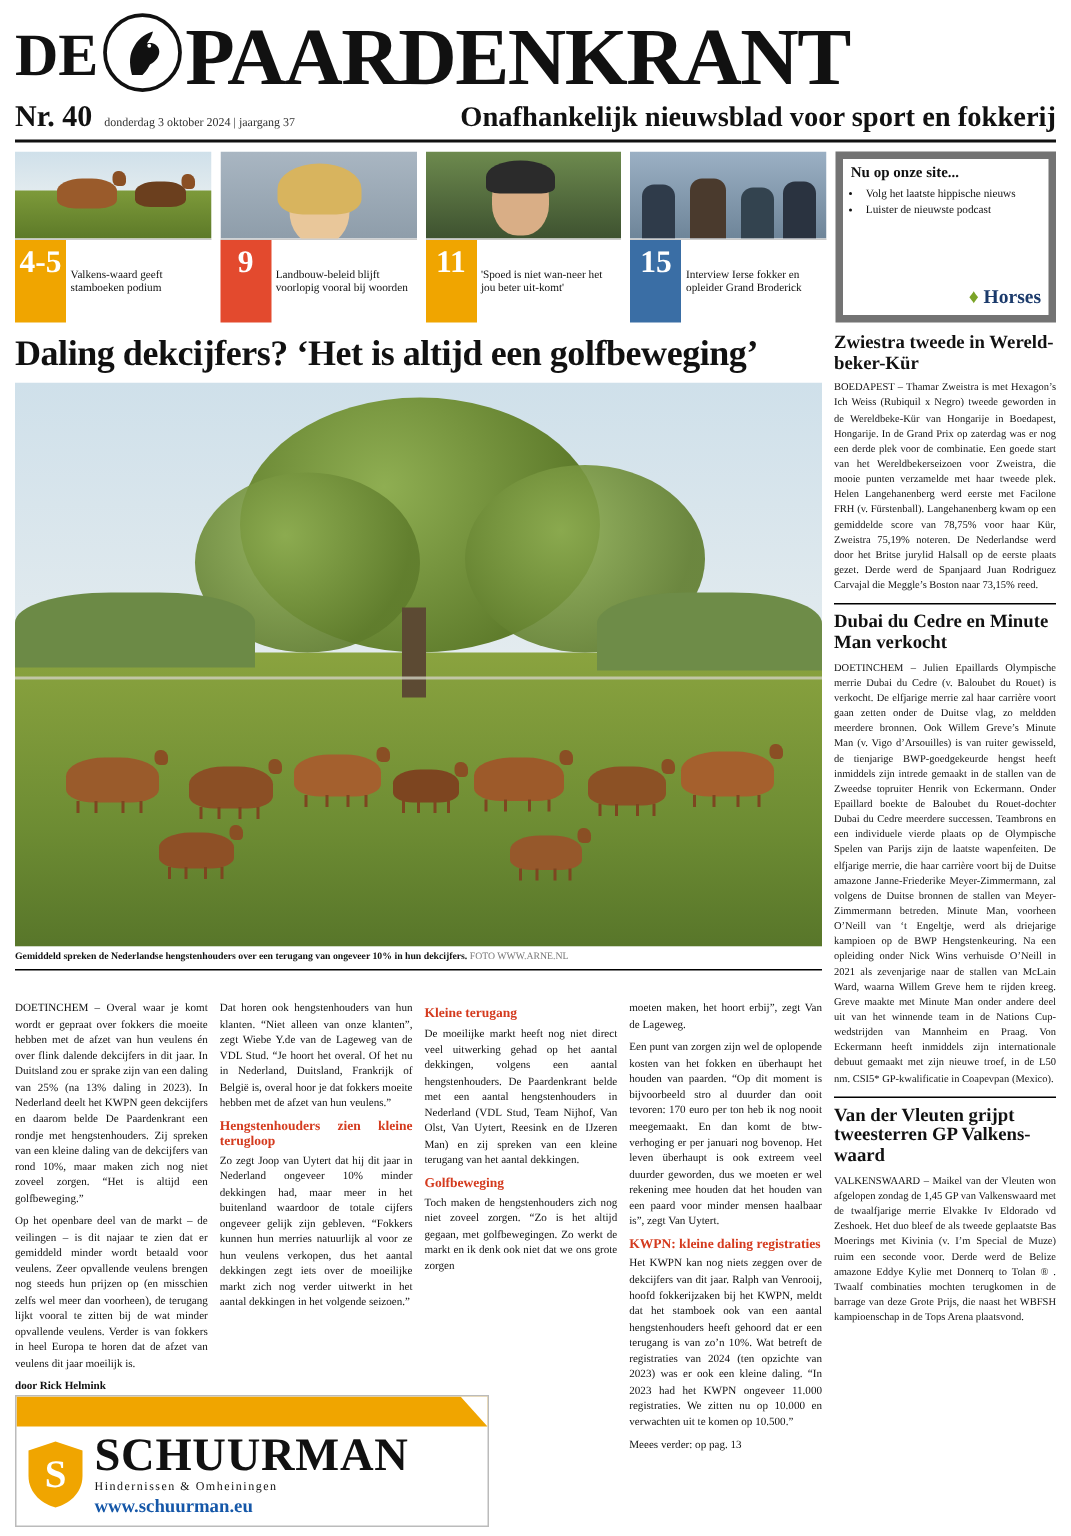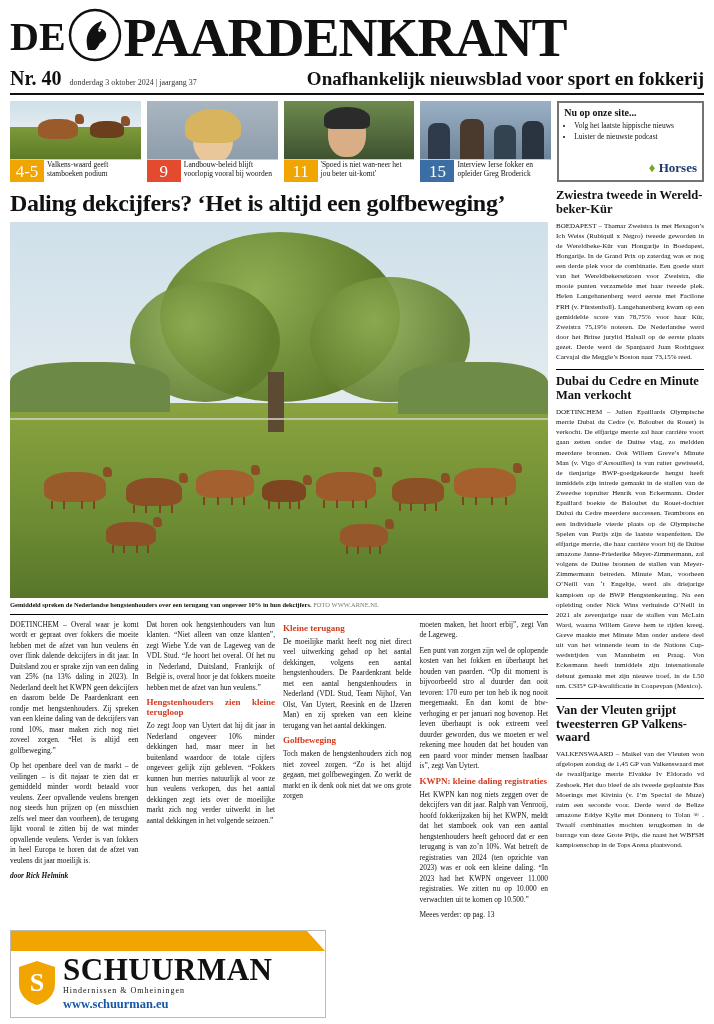--- a/index.html
+++ b/index.html
@@ -34,28 +34,28 @@
   .mast-nr { font-size: 20px; font-weight:700; }
   .mast-date { font-size: 8px; color:#333; }
   .mast-slogan { margin-left:auto; font-size: 19px; font-weight:700; }
 
   
   .teasers { display:flex; gap:6px; margin-top:6px; }
   .teaser { width: 132px; display:flex; flex-direction:column; }
   .teaser .thumb { height: 58px; position:relative; overflow:hidden; }
   .teaser .tbody { display:flex; border-top:1px solid #ccc; }
   .teaser .tnum {
-    width: 34px; flex:0 0 34px; color:#fff; font-weight:400; font-size:17px;
+    width: 34px; flex:0 0 34px; color:#fff; font-weight:700; font-size:21px;
     display:flex; align-items:flex-start; justify-content:center; padding-top:2px;text-align:center;
   }
-  .teaser .ttext { font-size:7.5px; line-height:1.25; padding:0 3px; flex:1; }
+  .teaser .ttext { font-size:7.5px; line-height:1.25; padding:18px 3px; flex:1; }
 
   
   .promo {
-    width: 148px; border:2px solid #737373; padding:4px 5px; font-size:7.5px;
+    width: 148px; border:5px solid #737373; padding:4px 5px; font-size:7.5px;
     display:flex; flex-direction:column; justify-content:flex-start;
   }
   .promo h4 { margin:0 0 3px 0; font-size:10px; font-weight:700; }
   .promo ul { margin:0; padding-left:10px; }
   .promo li { margin-bottom:2px; line-height:1.2; }
   .promo .horses-logo { margin-top:auto; text-align:right; font-size:13px; font-weight:700; color:#1b3a6b; }
   .promo .horses-logo .mark { color:#7ba428; }
 
   
   .content { display:flex; gap:8px; margin-top:7px; }
@@ -63,25 +63,25 @@
   .side-col { width: 148px; }
 
   .headline {
     font-size: 24px; font-weight:700; line-height:1.05; margin:2px 0 6px 0;
     letter-spacing:-0.3px;
   }
   .lead-photo { width:538px; height:376px; position:relative; overflow:hidden; }
   .caption { font-size:6.5px; line-height:1.3; padding:3px 0 4px 0; border-bottom:1px solid #000; }
   .caption .credit { color:#777; }
 
-  .cols { display:flex; gap:8px; margin-top:5px; }
+  .cols { display:flex; gap:8px; margin-top:20px; }
   .col { width: 174px; font-size: 7.4px; line-height: 1.42; text-align: justify; }
   .col p { margin: 0 0 5px 0; }
   .col p.first { text-indent:0; }
-  .col .byline { font-weight:700; font-size:7.4px; margin: 4px 0 5px 0; font-style: italic; }
+  .col .byline { font-weight:700; font-size:7.4px; margin: 4px 0 5px 0; }
   .subhead { color:#d43b1f; font-weight:700; font-size:9px; line-height:1.1; margin: 4px 0 3px 0; }
 
   
   .side-col h3 {
     font-size: 12.5px; font-weight:700; line-height:1.1; margin: 0 0 4px 0;
   }
   .side-col .art { font-size:7px; line-height:1.45; text-align:justify; margin:0 0 7px 0; }
   .side-col hr { border:0; border-top:1px solid #000; margin: 6px 0 5px 0; }
 
   
@@ -182,21 +182,21 @@
     <div class="teaser">
       <div class="thumb">
         <div class="ph" style="background:linear-gradient(#9bb0c4,#6e8599)"></div>
         <div style="position:absolute;left:8px;top:22px;width:22px;height:36px;background:#2f3b4a;border-radius:8px 8px 0 0"></div>
         <div style="position:absolute;left:40px;top:18px;width:24px;height:40px;background:#4a3a2d;border-radius:8px 8px 0 0"></div>
         <div style="position:absolute;left:74px;top:24px;width:22px;height:34px;background:#33434f;border-radius:8px 8px 0 0"></div>
         <div style="position:absolute;left:102px;top:20px;width:22px;height:38px;background:#2a3340;border-radius:8px 8px 0 0"></div>
       </div>
       <div class="tbody">
         <div class="tnum" style="background:#3a6ea5">15</div>
-        <div class="ttext">Interview Ierse fokker en opleider Greg Broderick</div>
+        <div class="ttext">Interview Ierse fokker en opleider Grand Broderick</div>
       </div>
     </div>
 
     <div class="promo">
       <h4>Nu op onze site...</h4>
       <ul>
         <li>Volg het laatste hippische nieuws</li>
         <li>Luister de nieuwste podcast</li>
       </ul>
       <div class="horses-logo">

